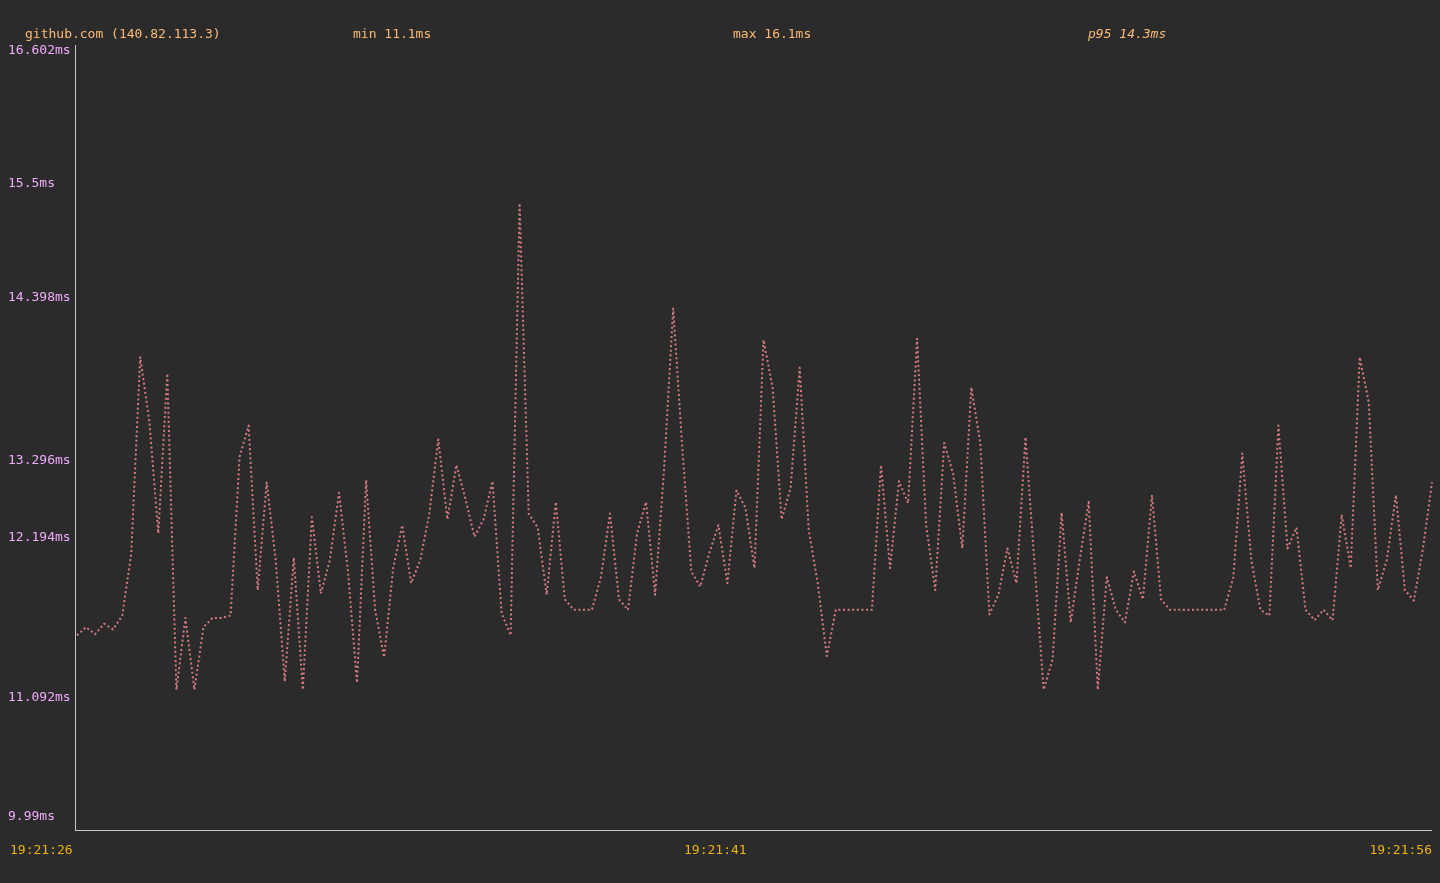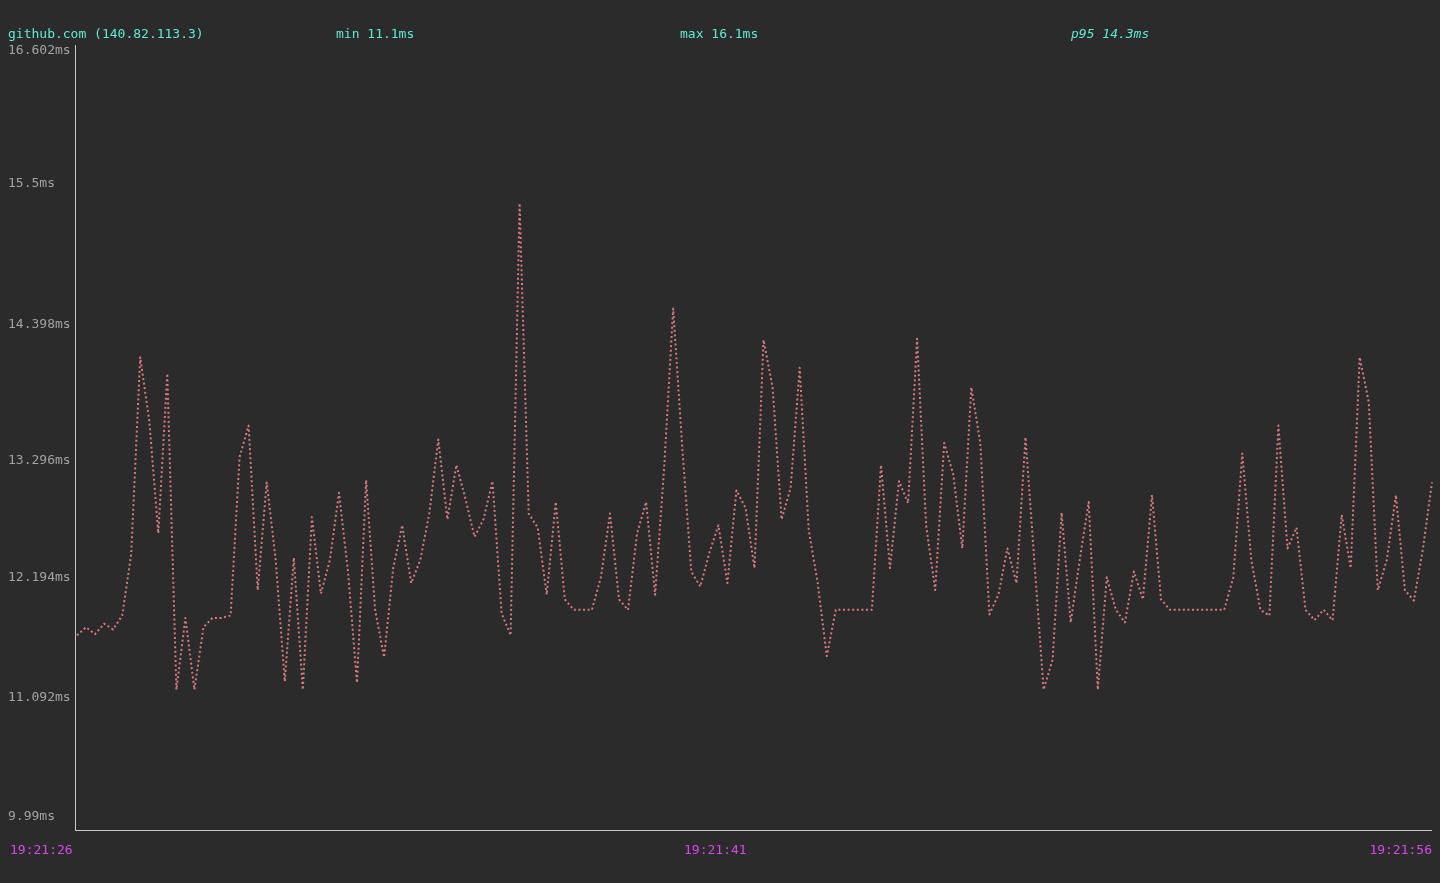--- a/index.html
+++ b/index.html
@@ -14,41 +14,42 @@
     position: absolute;
     left: 0; top: 0;
     width: 1440px; height: 883px;
     background: #2b2b2b;
   }
   .hdr {
     position: absolute;
     top: 27px;
     font-size: 13px;
     line-height: 14px;
-    color: #5eead4;
+    color: #fdba74;
     white-space: pre;
+    margin-left: 17px;
   }
   #hdr-host { left: 8px; }
   #hdr-min  { left: 336px; }
-  #hdr-max  { left: 680px; }
+  #hdr-max  { left: 716px; }
   #hdr-p95  { left: 1071px; font-style: italic; }
   .ylabel {
     position: absolute;
     left: 8px;
     font-size: 13px;
     line-height: 14px;
-    color: #a3a3a3;
+    color: #f0abfc;
     white-space: pre;
   }
   .xlabel {
     position: absolute;
     top: 843px;
     font-size: 13px;
     line-height: 14px;
-    color: #d946ef;
+    color: #eab308;
     white-space: pre;
   }
   #xlabel-0 { left: 10px; }
   #xlabel-1 { left: 684px; }
   #xlabel-2 { right: 8px; }
   svg.plot {
     position: absolute;
     left: 0; top: 0;
     width: 1440px;
     height: 883px;
@@ -59,23 +60,23 @@
 
 <div class="screen">
 
   <span class="hdr" id="hdr-host">github.com (140.82.113.3)</span>
   <span class="hdr" id="hdr-min">min 11.1ms</span>
   <span class="hdr" id="hdr-max">max 16.1ms</span>
   <span class="hdr" id="hdr-p95">p95 14.3ms</span>
 
   <span class="ylabel" style="top:43px">16.602ms</span>
   <span class="ylabel" style="top:176px">15.5ms</span>
-  <span class="ylabel" style="top:317px">14.398ms</span>
+  <span class="ylabel" style="top:290px">14.398ms</span>
   <span class="ylabel" style="top:453px">13.296ms</span>
-  <span class="ylabel" style="top:570px">12.194ms</span>
+  <span class="ylabel" style="top:530px">12.194ms</span>
   <span class="ylabel" style="top:690px">11.092ms</span>
   <span class="ylabel" style="top:809px">9.99ms</span>
 
   <svg class="plot" viewBox="0 0 1440 883">
     <line x1="75.5" y1="45" x2="75.5" y2="831" stroke="#c9c9c9" stroke-width="1"></line>
     <line x1="75" y1="830.5" x2="1432" y2="830.5" stroke="#c9c9c9" stroke-width="1"></line>
     <polyline fill="none" stroke="#d47a80" stroke-width="2" stroke-dasharray="2 2.6" stroke-linecap="butt" stroke-linejoin="round" points="77.0,635.3 86.0,627.2 95.1,634.1 104.1,623.7 113.1,629.5 122.2,615.6 131.2,554.2 140.2,357.2 149.3,421.0 158.3,533.3 167.3,373.5 176.4,689.7 185.4,617.9 194.4,689.7 203.5,627.2 212.5,617.9 221.5,617.9 230.6,615.6 239.6,456.9 248.6,425.6 257.7,590.1 266.7,482.4 275.7,560.0 284.8,681.6 293.8,557.7 302.8,689.7 311.9,517.1 320.9,593.6 329.9,560.0 339.0,492.8 348.0,571.6 357.0,682.8 366.1,480.0 375.1,609.8 384.1,657.3 393.2,568.1 402.2,525.2 411.2,583.1 420.3,560.0 429.3,513.6 438.3,439.5 447.4,519.4 456.4,465.0 465.4,498.6 474.5,536.8 483.5,519.4 492.5,481.2 501.6,613.3 510.6,635.3 519.6,203.2 528.7,513.6 537.7,527.5 546.7,594.7 555.8,502.0 564.8,599.4 573.8,609.8 582.9,609.8 591.9,609.8 600.9,577.3 610.0,513.6 619.0,599.4 628.0,609.8 637.1,533.3 646.1,502.0 655.1,594.7 664.2,467.3 673.2,308.6 682.2,446.4 691.3,571.6 700.3,586.6 709.3,553.0 718.4,525.2 727.4,583.1 736.4,490.5 745.5,507.8 754.5,568.1 763.5,339.9 772.6,387.4 781.6,519.4 790.6,488.1 799.7,367.7 808.7,529.9 817.7,583.1 826.8,656.1 835.8,609.8 844.8,609.8 853.9,609.8 862.9,609.8 871.9,609.8 881.0,465.0 890.0,568.1 899.0,481.2 908.1,503.2 917.1,338.7 926.1,525.2 935.2,590.1 944.2,443.0 953.2,474.2 962.3,548.4 971.3,387.4 980.3,443.0 989.4,614.4 998.4,594.7 1007.4,548.4 1016.5,583.1 1025.5,437.2 1034.5,563.4 1043.6,689.7 1052.6,659.6 1061.6,512.5 1070.7,622.5 1079.7,560.0 1088.7,502.0 1097.8,689.7 1106.8,577.3 1115.8,609.8 1124.9,622.5 1133.9,571.6 1142.9,599.4 1152.0,495.1 1161.0,599.4 1170.0,609.8 1179.1,609.8 1188.1,609.8 1197.1,609.8 1206.2,609.8 1215.2,609.8 1224.2,609.8 1233.3,577.3 1242.3,453.4 1251.3,560.0 1260.4,609.8 1269.4,615.6 1278.4,425.6 1287.5,548.4 1296.5,527.5 1305.5,609.8 1314.6,620.2 1323.6,609.8 1332.6,620.2 1341.7,514.8 1350.7,568.1 1359.7,357.2 1368.8,402.4 1377.8,590.1 1386.8,560.0 1395.9,495.1 1404.9,590.1 1413.9,600.5 1423.0,548.4 1432.0,482.4"></polyline>
   </svg>
 
   <span class="xlabel" id="xlabel-0">19:21:26</span>

